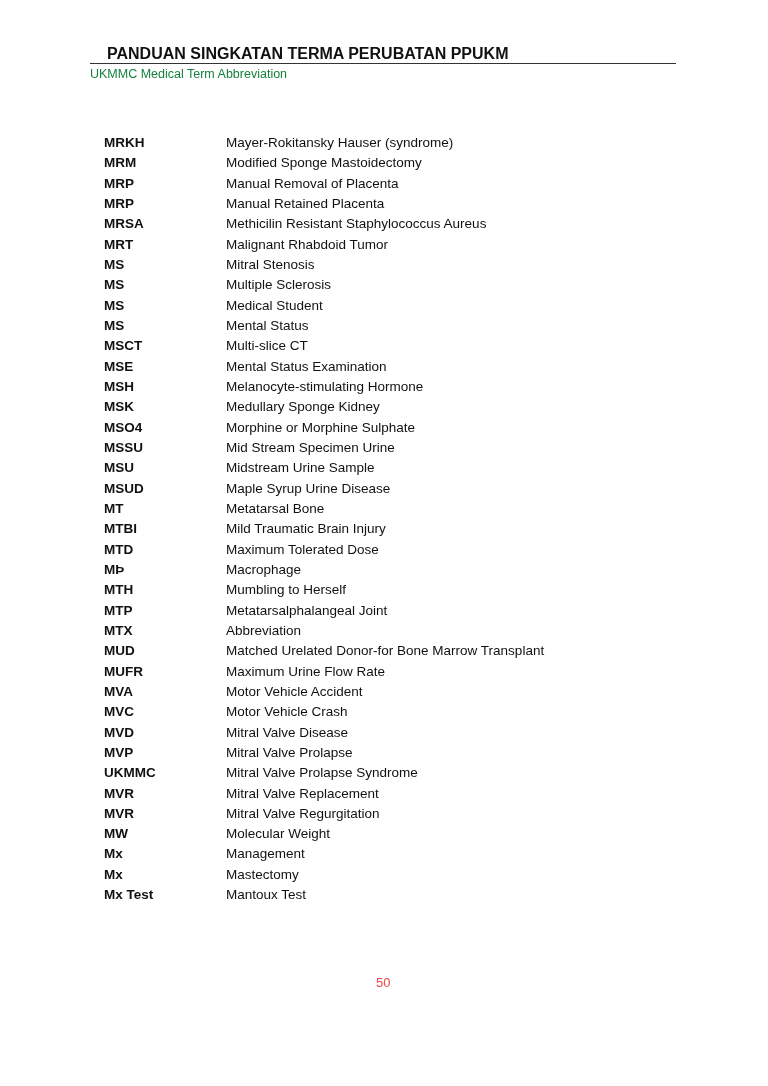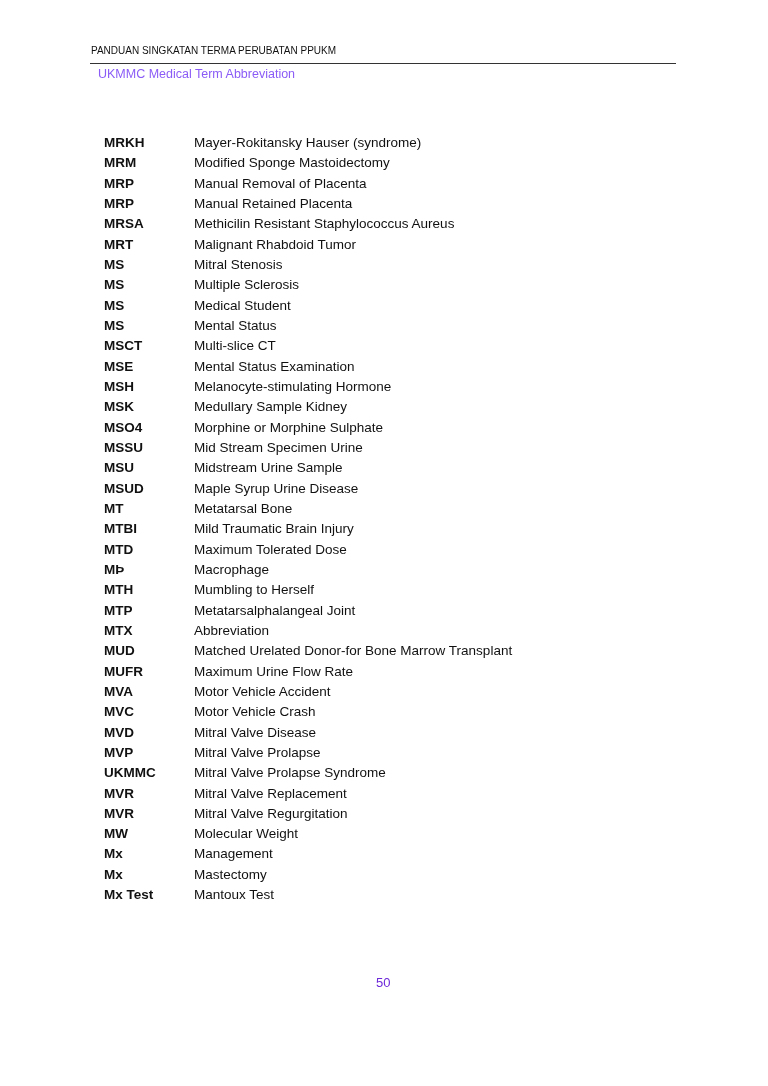--- a/index.html
+++ b/index.html
@@ -1,25 +1,25 @@
 <!DOCTYPE html>
 <html><head>
 <meta charset="utf-8">
 <style>
   html, body { margin: 0; padding: 0; background: #ffffff; }
   body { width: 768px; height: 1086px; position: relative; overflow: hidden;
          font-family: "Liberation Sans", sans-serif; color: #111; }
-  .header-title { position: absolute; left: 91px; top: 45px; font-size: 10px; font-weight: normal; letter-spacing: 0; }
+  .header-title { position: absolute; left: 107px; top: 45px; font-size: 16px; font-weight: bold; letter-spacing: 0; }
   .header-rule { position: absolute; left: 90px; top: 63px; width: 586px; height: 0; border-top: 1.5px solid #333; }
-  .header-sub { position: absolute; left: 98px; top: 67px; font-size: 12.5px; color: #8b5cf6; }
+  .header-sub { position: absolute; left: 90px; top: 67px; font-size: 12.5px; color: #15803d; }
   .entries { position: absolute; left: 96px; top: 133px; }
   .row { height: 20.33px; line-height: 20.33px; font-size: 13.5px; white-space: nowrap; position: relative; }
   .abbr { position: absolute; left: 8px; font-weight: bold; }
-  .term { position: absolute; left: 98px; text-align: right; }
-  .page-number { position: absolute; left: 376px; top: 975px; font-size: 13px; color: #6d28d9; }
+  .term { position: absolute; left: 130px; text-align: right; }
+  .page-number { position: absolute; left: 376px; top: 975px; font-size: 13px; color: #ef4444; }
 </style>
 </head>
 <body>
 
 <div>
   <div class="header-title">PANDUAN SINGKATAN TERMA PERUBATAN PPUKM</div>
   <div class="header-rule"></div>
   <div class="header-sub">UKMMC Medical Term Abbreviation</div>
 </div>
 
@@ -71,21 +71,21 @@
     <div class="row">
       <span class="abbr">MSE</span>
       <span class="term">Mental Status Examination</span>
     </div>
     <div class="row">
       <span class="abbr">MSH</span>
       <span class="term">Melanocyte-stimulating Hormone</span>
     </div>
     <div class="row">
       <span class="abbr">MSK</span>
-      <span class="term">Medullary Sample Kidney</span>
+      <span class="term">Medullary Sponge Kidney</span>
     </div>
     <div class="row">
       <span class="abbr">MSO4</span>
       <span class="term">Morphine or Morphine Sulphate</span>
     </div>
     <div class="row">
       <span class="abbr">MSSU</span>
       <span class="term">Mid Stream Specimen Urine</span>
     </div>
     <div class="row">

